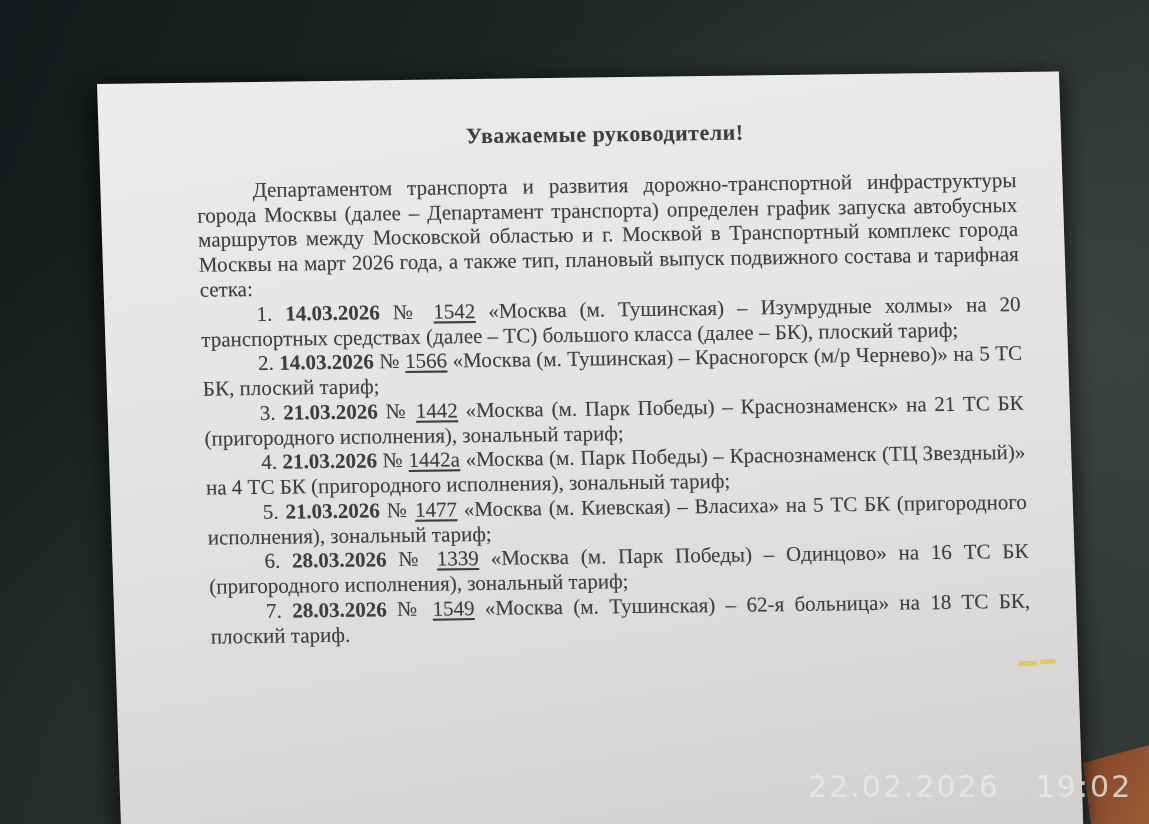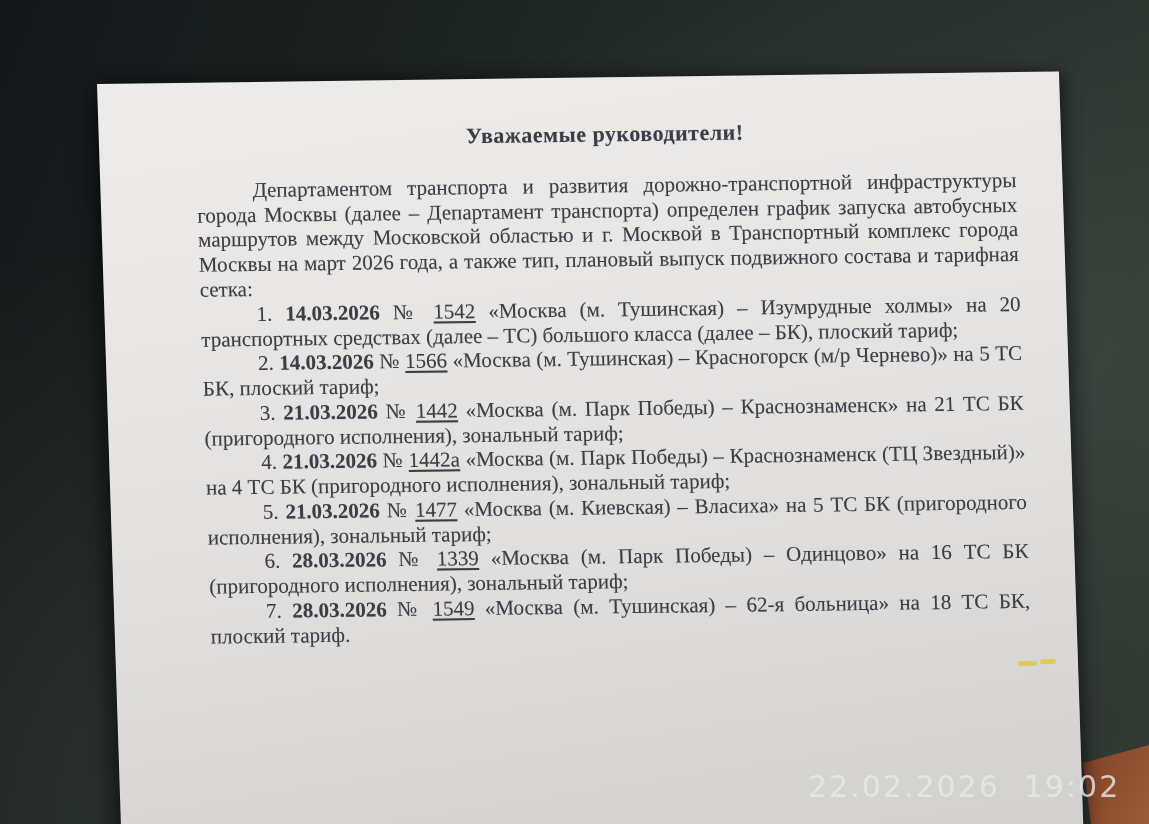--- a/index.html
+++ b/index.html
@@ -77,21 +77,21 @@
   .timestamp {
     position: absolute;
     left: 808px; top: 769px;
     z-index: 5;
     font-family: "DejaVu Sans", sans-serif;
     font-size: 30px;
     letter-spacing: 2px;
     color: rgba(233,234,231,0.80);
     white-space: nowrap;
   }
-  .timestamp .time { margin-left: 24px; }
+  .timestamp .time { margin-left: 36px; }
 </style>
 </head>
 <body>
 
 <div class="scene">
 
   <div class="wood"></div>
 
   <div class="paper">
     <div class="paper-inner">

